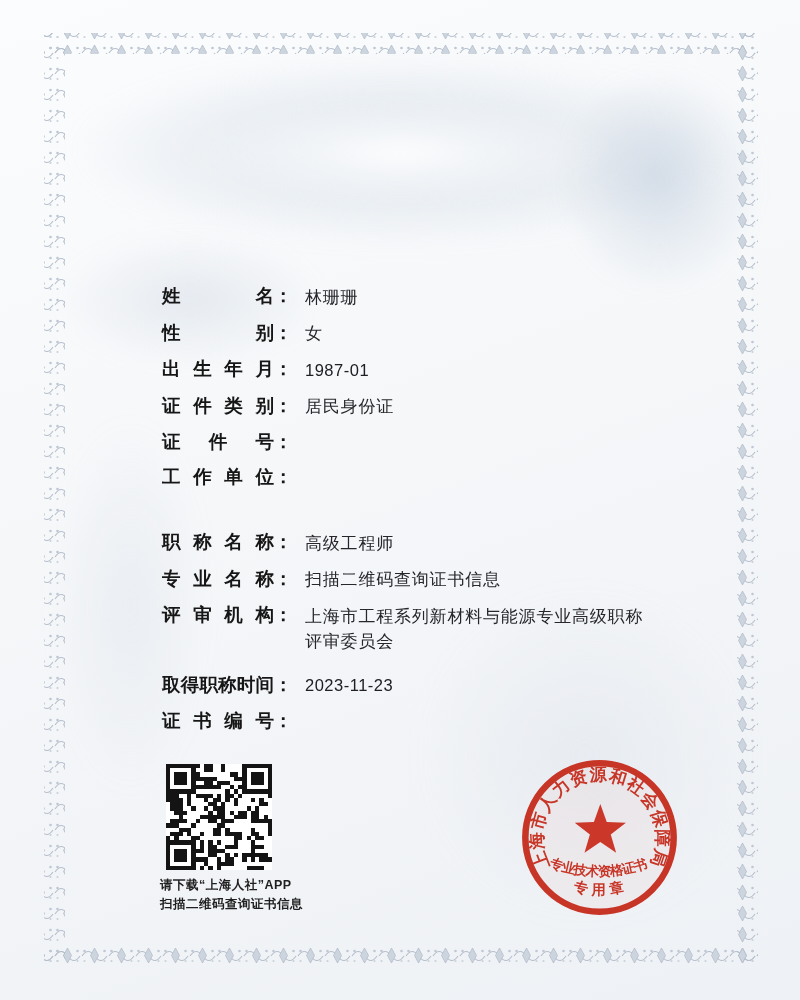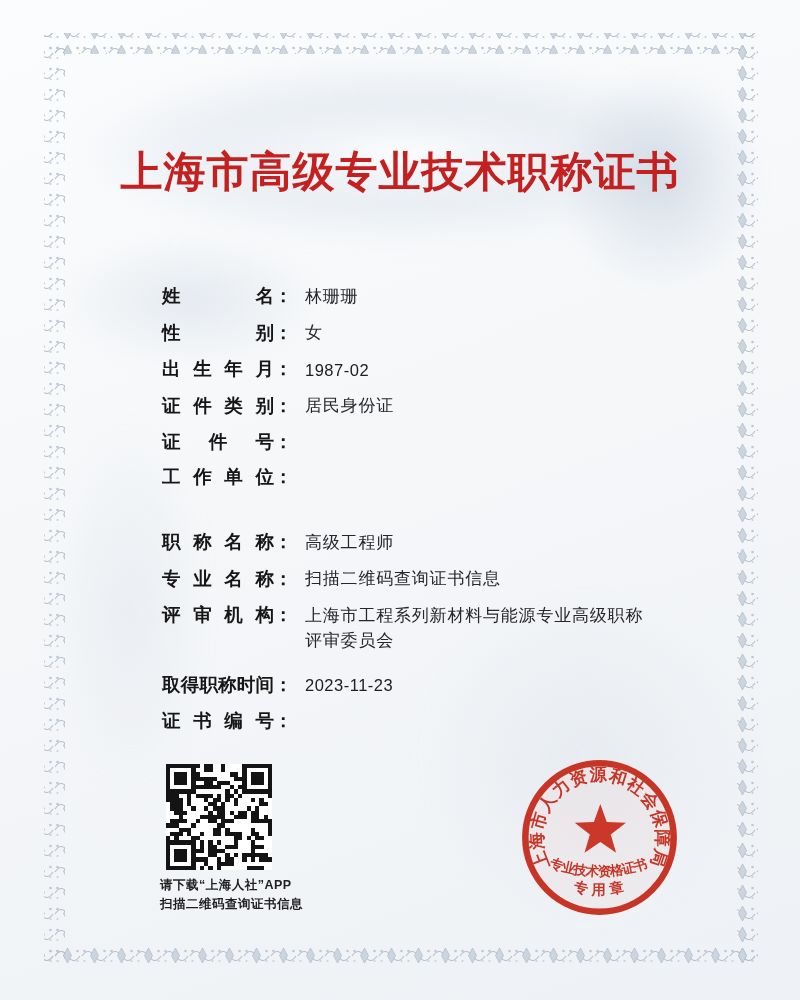--- a/index.html
+++ b/index.html
@@ -38,21 +38,21 @@
   .lbl{
     display:inline-block;width:112px;
     font-size:18.5px;font-weight:bold;color:#161616;line-height:24px;
     text-align:justify;text-align-last:justify;
   }
   .colon{font-size:18.5px;font-weight:bold;color:#161616;line-height:24px;}
   .val{
     font-size:17px;color:#27272b;line-height:25px;letter-spacing:.8px;
     max-width:352px;padding-top:0.5px;
   }
-  .val.kai{font-family:Liberation Mono, monospace;}
+  .val.kai{font-family:Liberation Serif, serif;}
   .val.num{font-family:"Liberation Sans","DejaVu Sans",sans-serif;font-size:16.5px;letter-spacing:.5px;color:#202024;}
 
   .qr{
     position:absolute;left:166px;top:764px;width:106px;height:106px;
     display:grid;grid-template-rows:repeat(25,1fr);grid-template-columns:repeat(25,1fr);
     background:#ffffff;
   }
   .qr i{display:block;background:#141414;}
   .qr-caption{
     position:absolute;left:160px;top:876px;
@@ -88,21 +88,20 @@
         <circle cx="3.5" cy="16" r="1.1" fill="#c9d1db"></circle>
         <circle cx="23.5" cy="16" r="1.1" fill="#c9d1db"></circle>
       </pattern>
     </defs>
     <rect x="44" y="33" width="714" height="21" fill="url(#lace)"></rect>
     <rect x="44" y="943" width="714" height="21" fill="url(#lace)"></rect>
     <rect x="44" y="33" width="21" height="931" fill="url(#lace)"></rect>
     <rect x="737" y="33" width="21" height="931" fill="url(#lace)"></rect>
   </svg>
 
-  <h1 class="title">上海市高级专业技术职称证书</h1>
 
   <div class="fields">
 
     <div class="row">
       <span class="lblwrap">
           <span class="lbl">姓名</span>
           <span class="colon">：</span>
         </span>
       <span class="val kai">林珊珊</span>
     </div>
@@ -111,21 +110,21 @@
           <span class="lbl">性别</span>
           <span class="colon">：</span>
         </span>
       <span class="val kai">女</span>
     </div>
     <div class="row">
       <span class="lblwrap">
           <span class="lbl">出生年月</span>
           <span class="colon">：</span>
         </span>
-      <span class="val num">1987-02</span>
+      <span class="val num">1987-01</span>
     </div>
     <div class="row">
       <span class="lblwrap">
           <span class="lbl">证件类别</span>
           <span class="colon">：</span>
         </span>
       <span class="val kai">居民身份证</span>
     </div>
     <div class="row">
       <span class="lblwrap">

